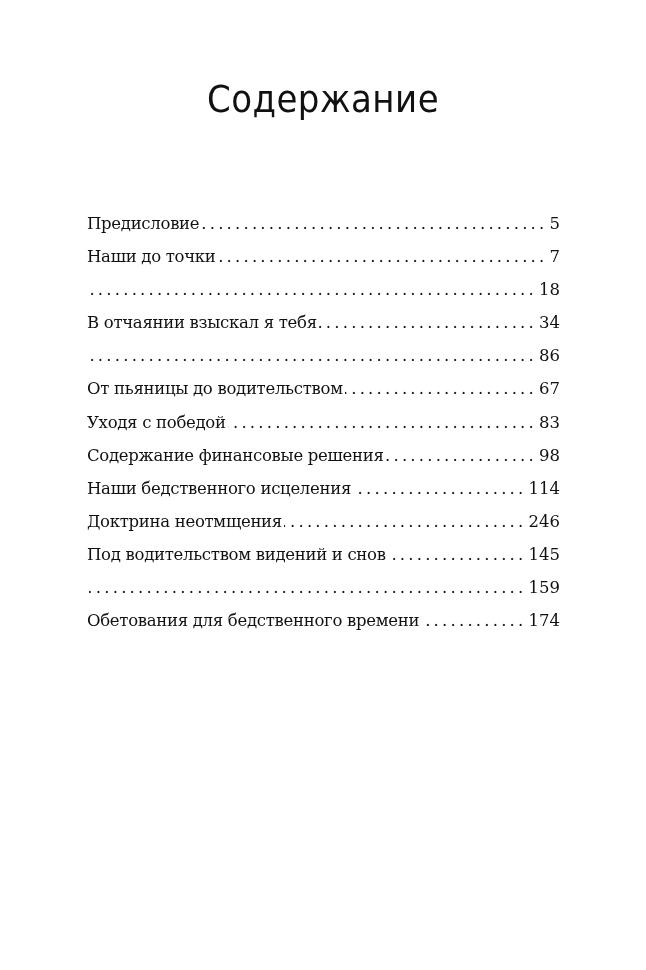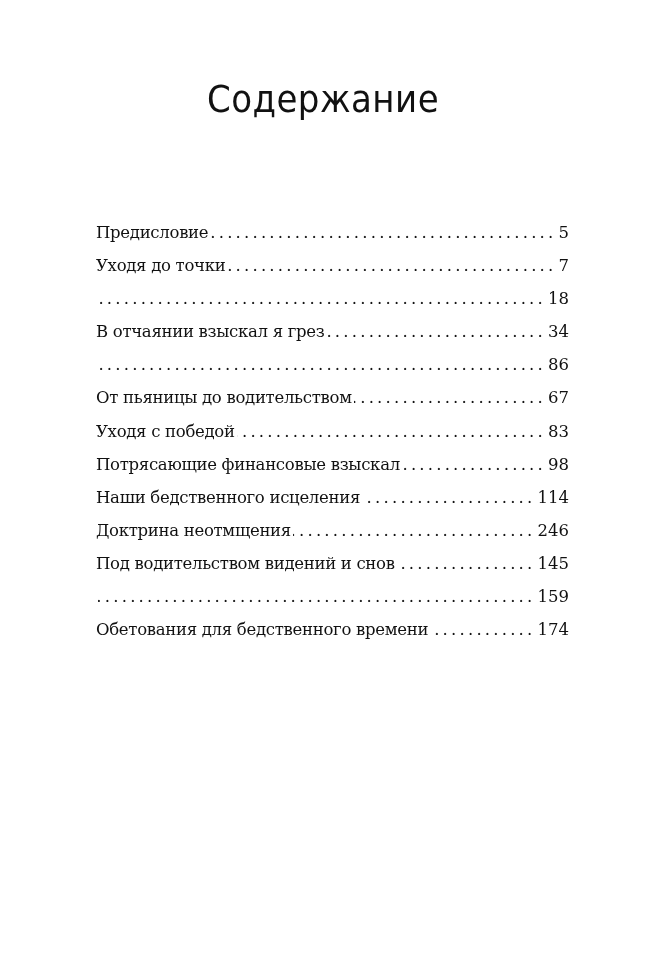--- a/index.html
+++ b/index.html
@@ -26,21 +26,21 @@
       letter-spacing: 0.5px;
       margin: 0;
       color: #111111;
       transform: scaleX(0.92);
     }
     .toc {
       position: absolute;
       left: 87px;
       width: 473px;
       top: 207px;
-      margin: 9px;
+      margin: 0;
       padding: 0;
       list-style: none;
     }
     .toc-row {
       display: flex;
       align-items: baseline;
       height: 33.1px;
       font-family: "DejaVu Serif", serif;
       font-size: 16.5px;
       line-height: 33px;
@@ -68,49 +68,49 @@
 
 <h1 class="page-title">Содержание</h1>
 
 <ul class="toc">
   <li class="toc-row">
     <span class="toc-title">Предисловие</span>
     <span class="toc-leader">........................................................................................................................</span>
     <span class="toc-page">5</span>
   </li>
   <li class="toc-row">
-    <span class="toc-title">Уходя до точки</span>
+    <span class="toc-title">Наши до точки</span>
     <span class="toc-leader">........................................................................................................................</span>
     <span class="toc-page">7</span>
   </li>
   <li class="toc-row">
     <span class="toc-leader">........................................................................................................................</span>
     <span class="toc-page">18</span>
   </li>
   <li class="toc-row">
-    <span class="toc-title">В отчаянии взыскал я грез</span>
+    <span class="toc-title">В отчаянии взыскал я тебя</span>
     <span class="toc-leader">........................................................................................................................</span>
     <span class="toc-page">34</span>
   </li>
   <li class="toc-row">
     <span class="toc-leader">........................................................................................................................</span>
     <span class="toc-page">86</span>
   </li>
   <li class="toc-row">
     <span class="toc-title">От пьяницы до водительством</span>
     <span class="toc-leader">........................................................................................................................</span>
     <span class="toc-page">67</span>
   </li>
   <li class="toc-row">
     <span class="toc-title">Уходя с победой</span>
     <span class="toc-leader">........................................................................................................................</span>
     <span class="toc-page">83</span>
   </li>
   <li class="toc-row">
-    <span class="toc-title">Потрясающие финансовые взыскал</span>
+    <span class="toc-title">Содержание финансовые решения</span>
     <span class="toc-leader">........................................................................................................................</span>
     <span class="toc-page">98</span>
   </li>
   <li class="toc-row">
     <span class="toc-title">Наши бедственного исцеления</span>
     <span class="toc-leader">........................................................................................................................</span>
     <span class="toc-page">114</span>
   </li>
   <li class="toc-row">
     <span class="toc-title">Доктрина неотмщения</span>

